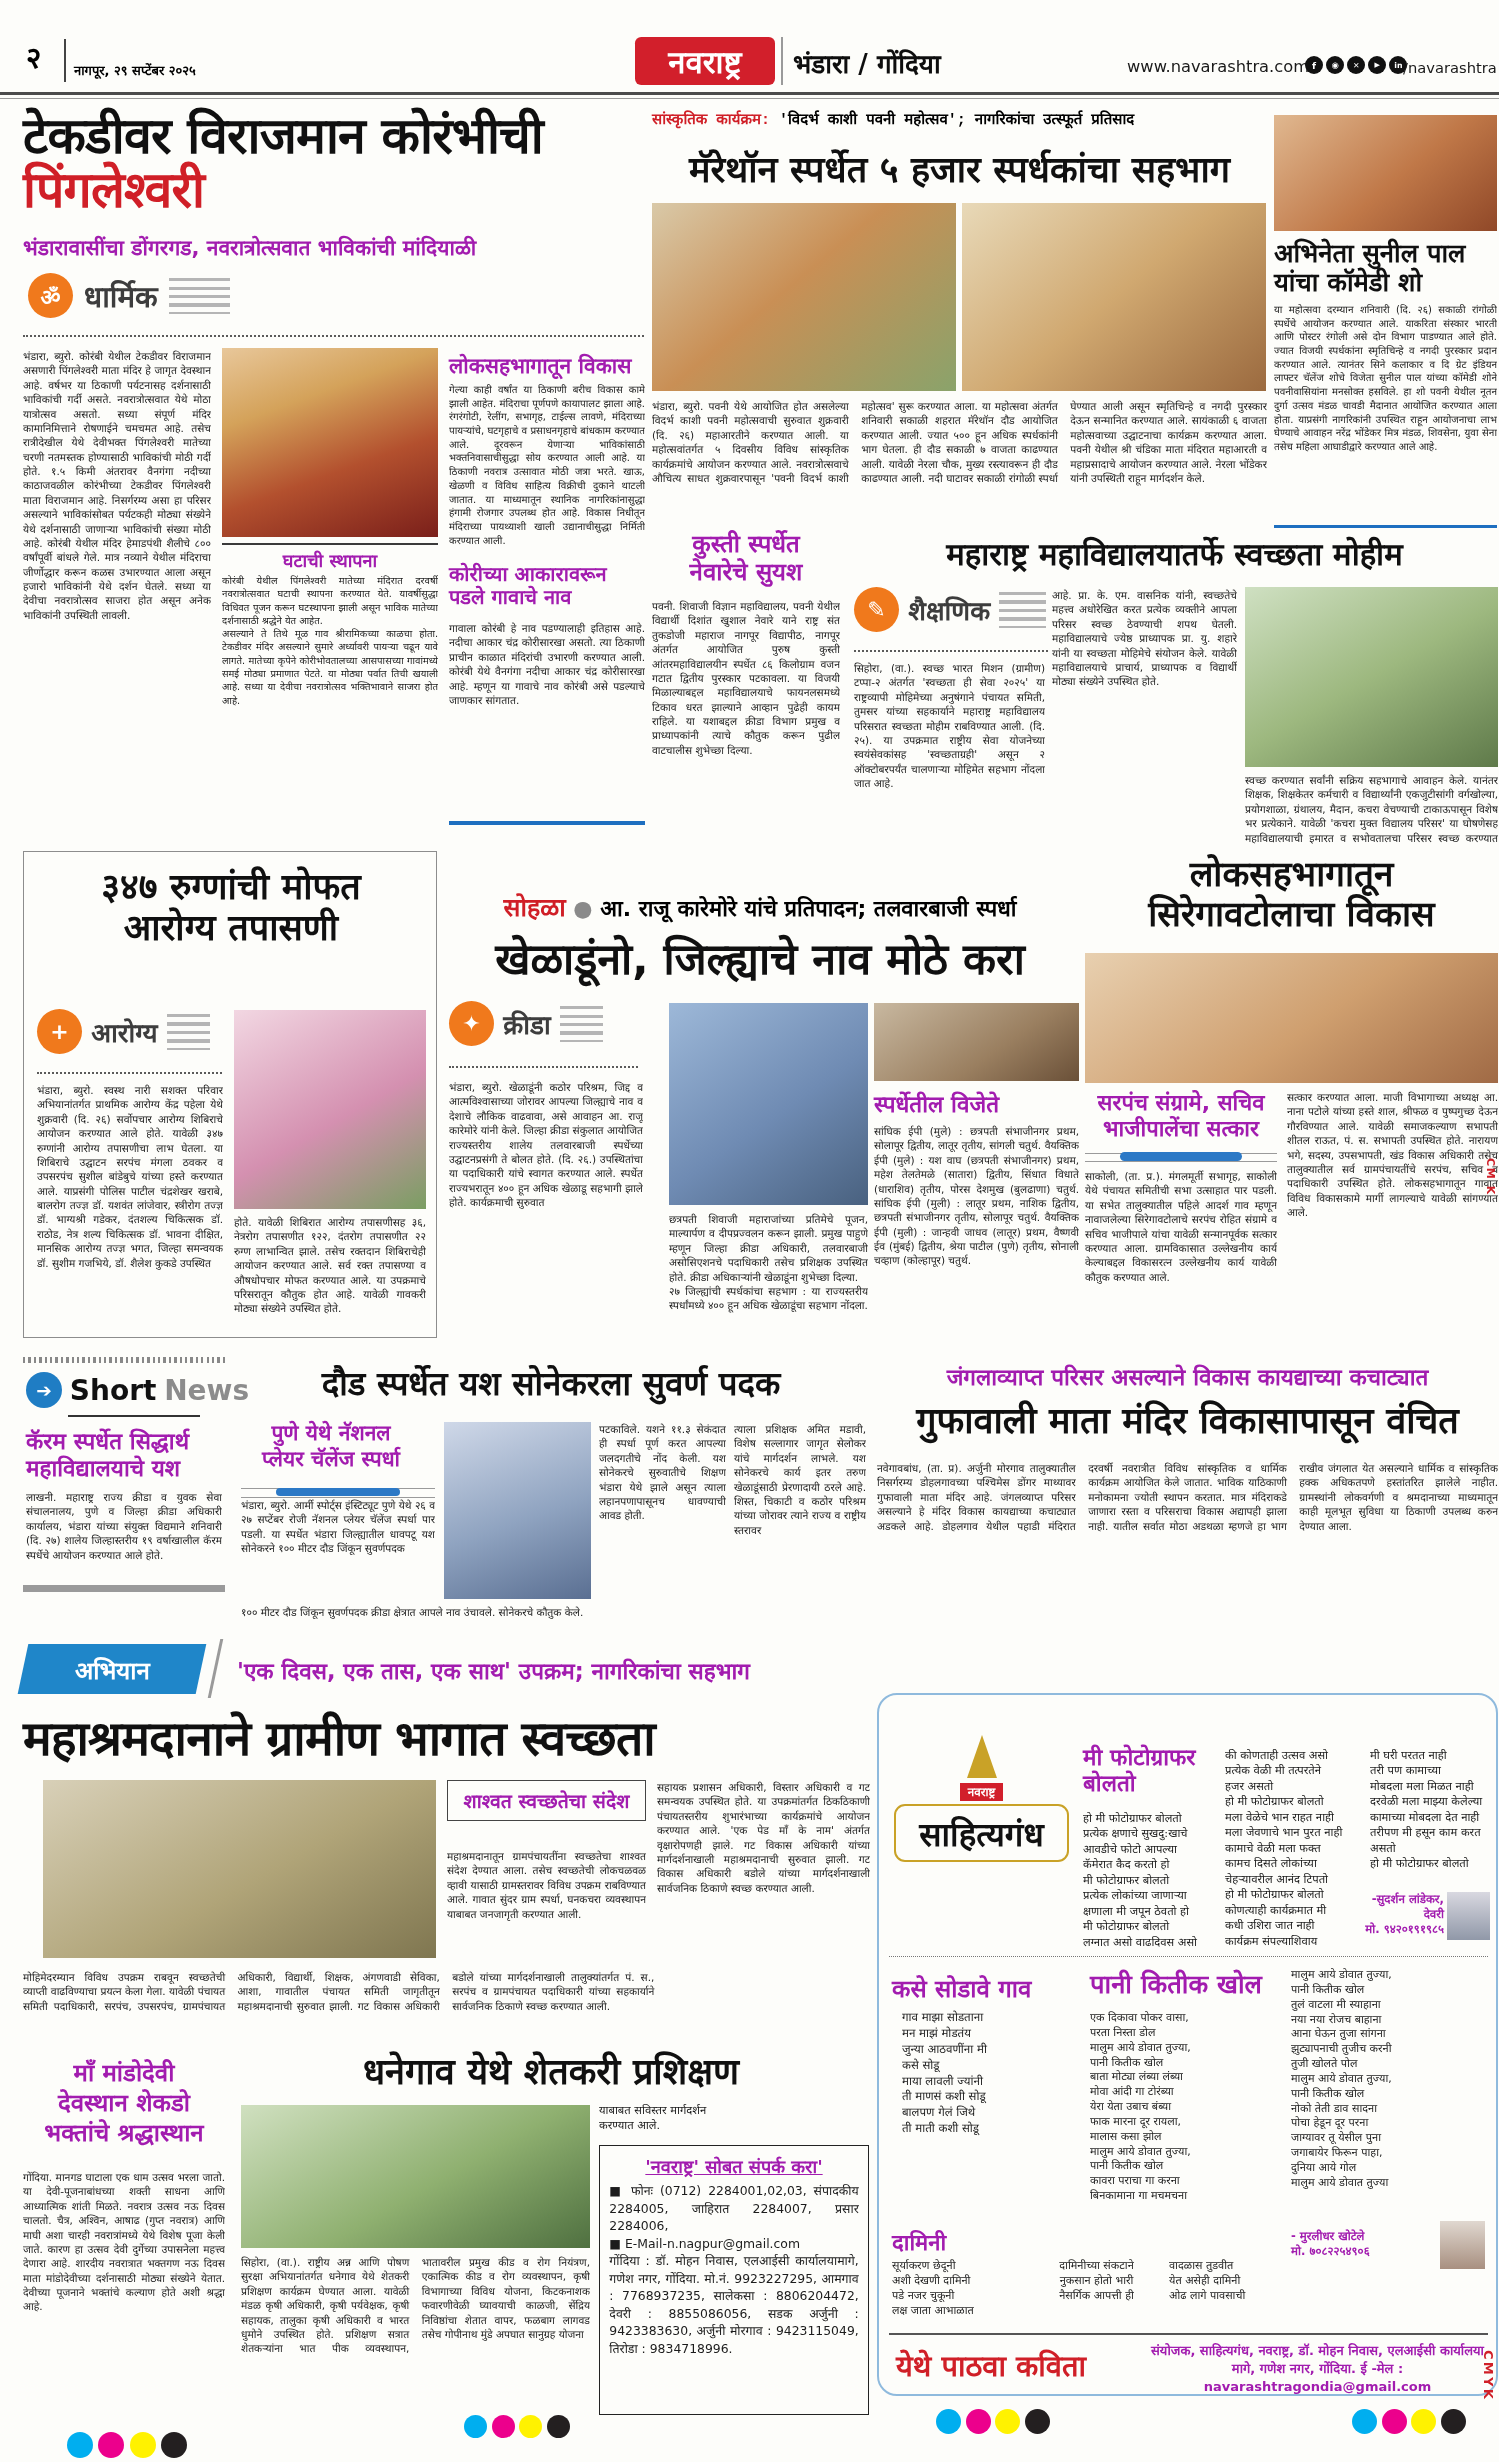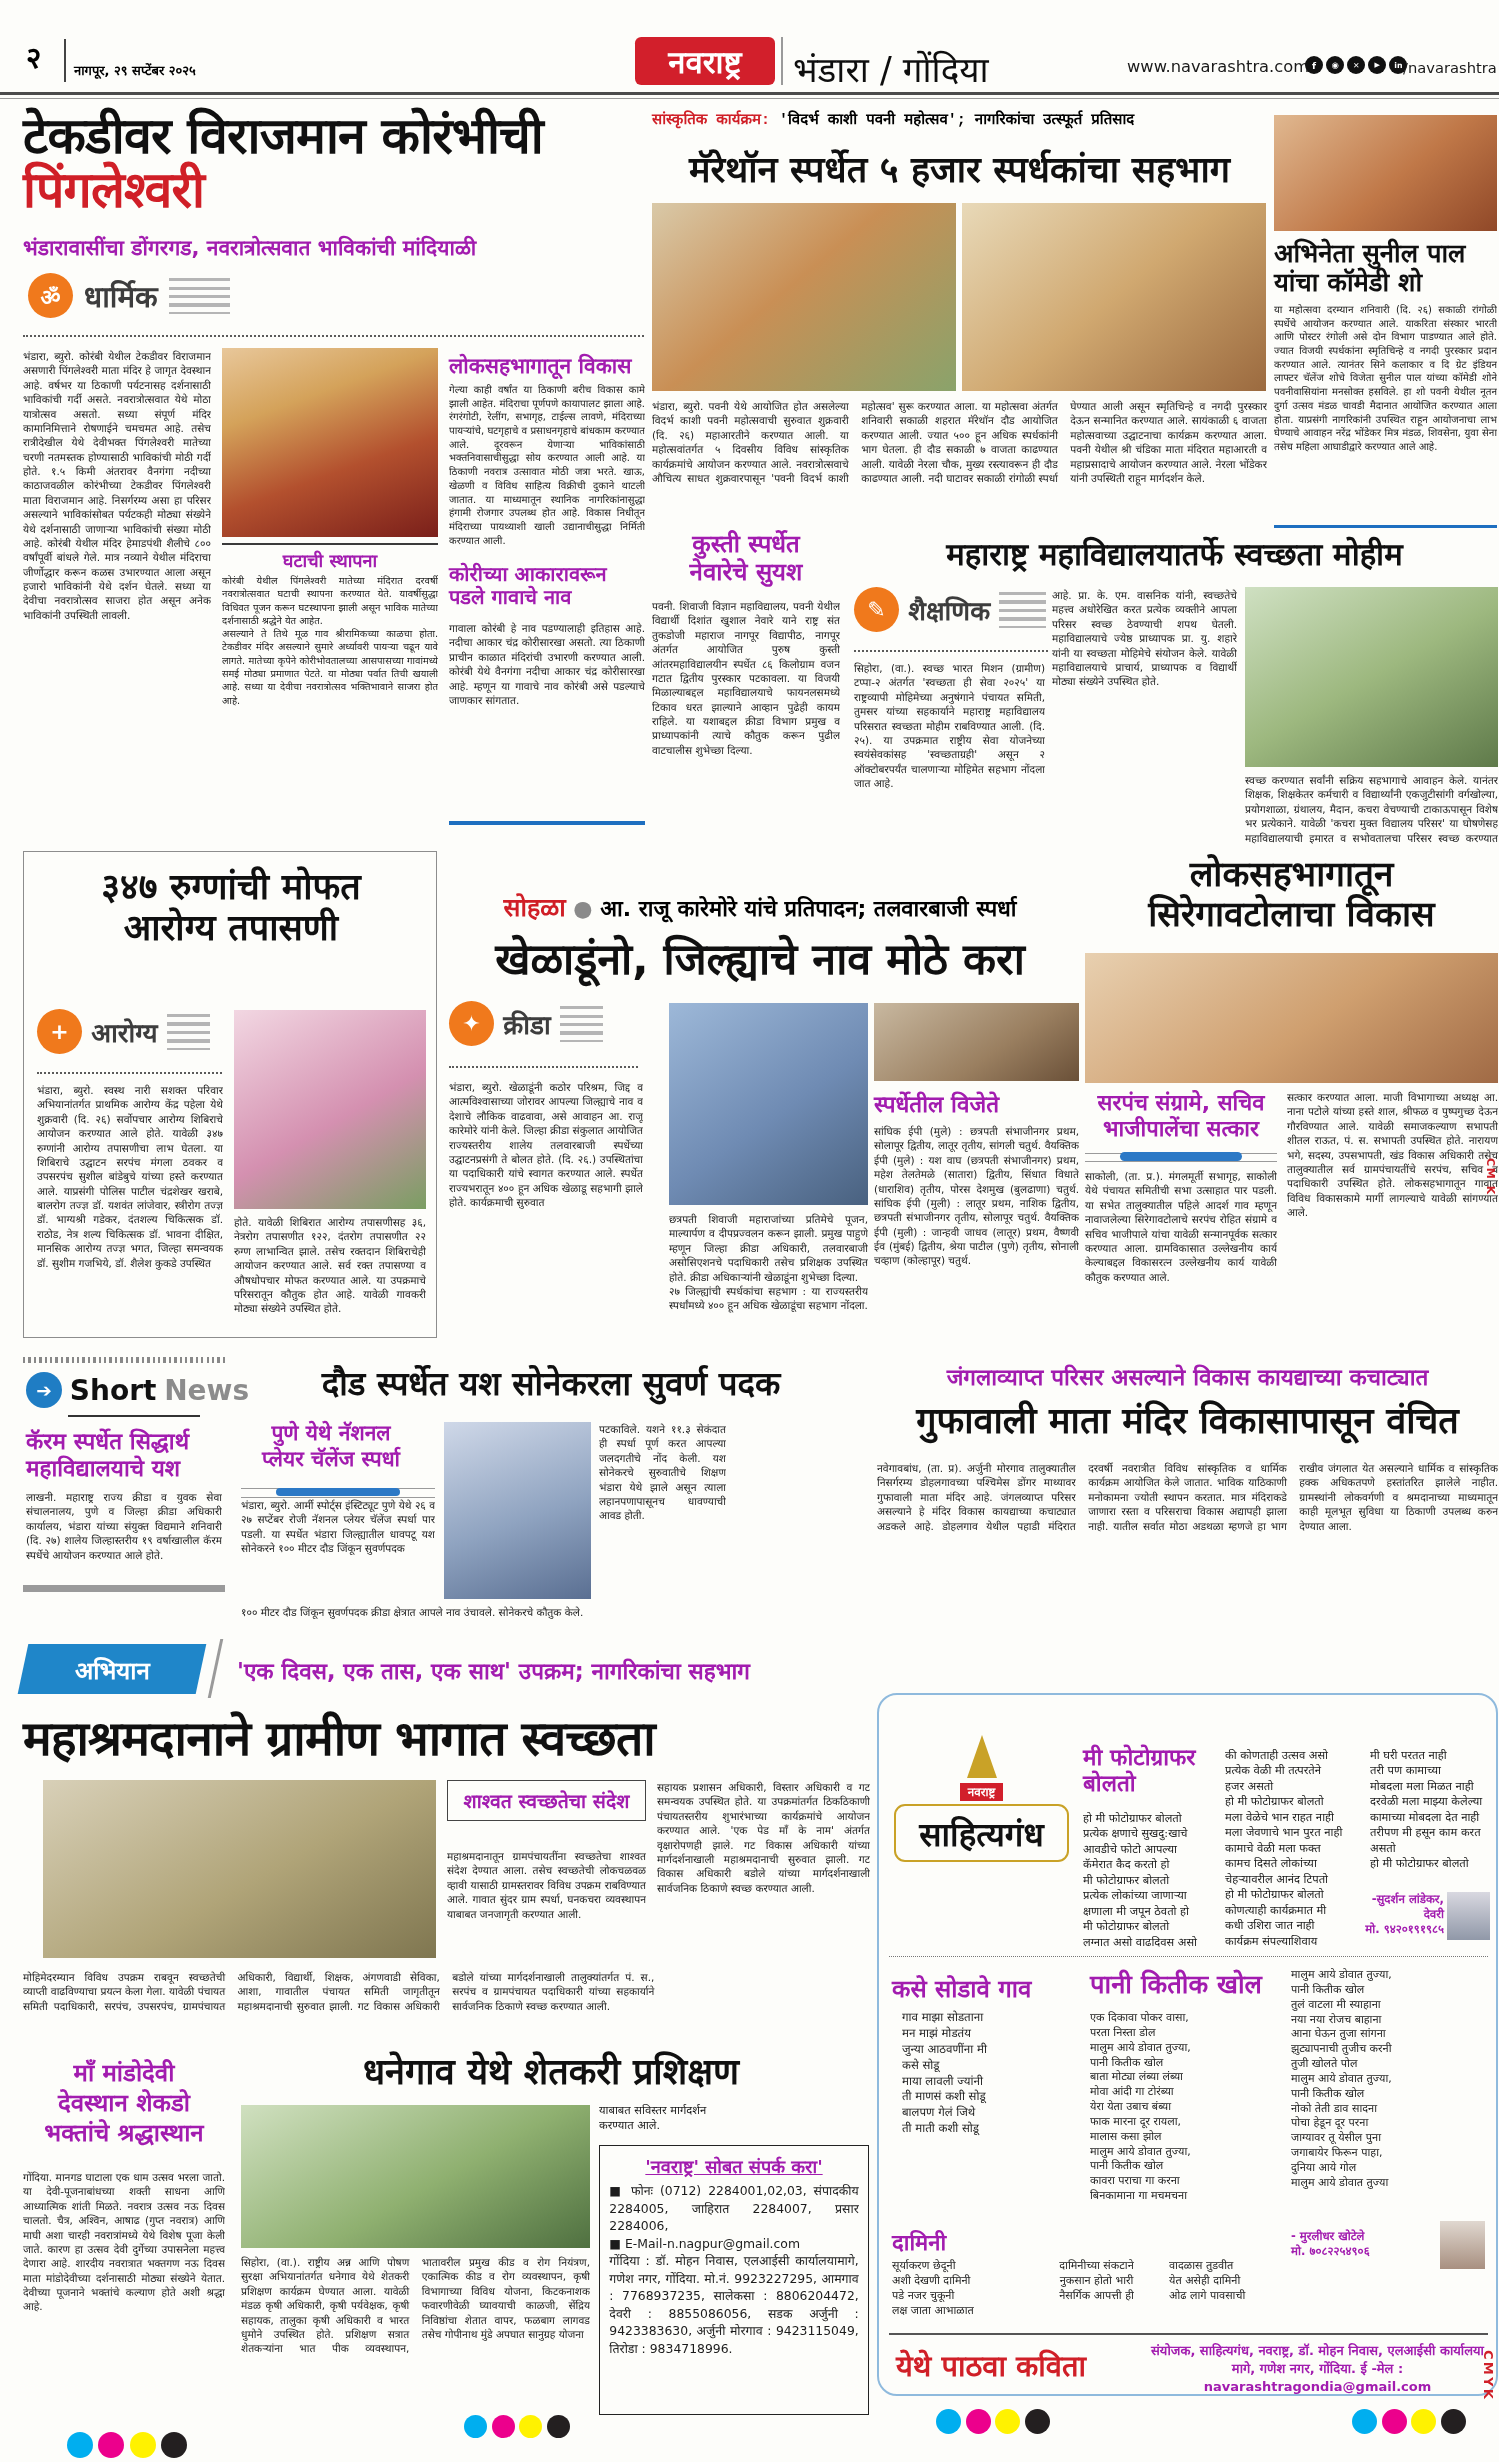--- a/index.html
+++ b/index.html
@@ -30,21 +30,21 @@
 <body>
 
 <div id="page">
 
   <div class="abs" style="left:26px;top:36px;font-size:29.5px;font-weight:800;">२</div>
   <div class="abs" style="left:64px;top:39px;width:1.6px;height:43px;background:#444;"></div>
   <div class="abs" style="left:74px;top:61px;font-size:13px;font-weight:700;">नागपूर, २९ सप्टेंबर २०२५</div>
 
   <div class="abs" style="left:635px;top:37px;width:140px;height:48px;background:#d21f2b;border-radius:6.2px;display:flex;align-items:center;justify-content:center;color:#fff;font-size:31px;font-weight:800;">नवराष्ट्र</div>
   <div class="abs" style="left:781px;top:37px;width:2.3px;height:48px;background:#9a9a9a;"></div>
-  <div class="abs" style="left:793px;top:45px;font-size:35px;font-weight:400;color:#0e0e0e;">भंडारा / गोंदिया</div>
+  <div class="abs" style="left:793px;top:45px;font-size:26px;font-weight:700;color:#0e0e0e;">भंडारा / गोंदिया</div>
 
   <div class="abs" style="left:1127px;top:57px;font-size:16.3px;color:#1a1a1a;">www.navarashtra.com</div>
   <div class="abs" style="left:1305px;top:56px;display:flex;gap:3.1px;">
     <span class="circle-icon" style="width:18px;height:18px;font-size:9.3px;font-weight:bold;">f</span>
     <span class="circle-icon" style="width:18px;height:18px;font-size:8.5px;">◉</span>
     <span class="circle-icon" style="width:18px;height:18px;font-size:7.8px;">✕</span>
     <span class="circle-icon" style="width:18px;height:18px;font-size:7px;">▶</span>
     <span class="circle-icon" style="width:18px;height:18px;font-size:7.8px;font-weight:bold;">in</span>
   </div>
   <div class="abs" style="left:1403px;top:59px;font-size:14.7px;color:#1a1a1a;">/navarashtra</div>
@@ -159,20 +159,21 @@
   <div class="abs bodytxt" style="left:26px;top:1490px;width:196px;height:87px;">लाखनी. महाराष्ट्र राज्य क्रीडा व युवक सेवा संचालनालय, पुणे व जिल्हा क्रीडा अधिकारी कार्यालय, भंडारा यांच्या संयुक्त विद्यमाने शनिवारी (दि. २७) शालेय जिल्हास्तरीय १९ वर्षाखालील कॅरम स्पर्धेचे आयोजन करण्यात आले होते.</div>
   <div class="abs" style="left:23px;top:1585px;width:202px;height:7px;background:#9a9a9a;"></div>
 
   <div class="abs hl center" style="left:233px;top:1360px;width:636px;font-size:33px;">दौड स्पर्धेत यश सोनेकरला सुवर्ण पदक</div>
   <div class="abs subhead center pre" style="left:234px;top:1420px;width:194px;font-size:21px;line-height:1.25;">पुणे येथे नॅशनल
 प्लेयर चॅलेंज स्पर्धा</div>
   <div class="abs pill" style="left:241px;top:1479px;width:194px;"></div>
   <div class="abs bodytxt" style="left:241px;top:1498px;width:194px;height:102px;">भंडारा, ब्युरो.  आर्मी स्पोर्ट्स इंस्टिट्यूट पुणे येथे २६ व २७ सप्टेंबर रोजी नॅशनल प्लेयर चॅलेंज स्पर्धा पार पडली. या स्पर्धेत भंडारा जिल्ह्यातील धावपटू यश सोनेकरने १०० मीटर दौड जिंकून सुवर्णपदक</div>
   <div class="abs photo" style="left:444px;top:1422px;width:147px;height:177px;background:linear-gradient(160deg,#cfd8e8,#8fa3c0 55%,#5a6f92);"></div>
   <div class="abs bodytxt" style="left:599px;top:1422px;width:127px;height:177px;">पटकाविले. यशने ११.३ सेकंदात ही स्पर्धा पूर्ण करत आपल्या जलदगतीचे नोंद केली. यश सोनेकरचे सुरुवातीचे शिक्षण भंडारा येथे झाले असून त्याला लहानपणापासूनच धावण्याची आवड होती.</div>
+  <div class="abs bodytxt" style="left:734px;top:1422px;width:132px;height:177px;">त्याला प्रशिक्षक अमित मडावी, विशेष सल्लागार जागृत सेलोकर यांचे मार्गदर्शन लाभले. यश सोनेकरचे कार्य इतर तरुण खेळाडूंसाठी प्रेरणादायी ठरले आहे. शिस्त, चिकाटी व कठोर परिश्रम यांच्या जोरावर त्याने राज्य व राष्ट्रीय स्तरावर</div>
   <div class="abs bodytxt" style="left:241px;top:1605px;width:625px;height:17px;">१०० मीटर दौड जिंकून सुवर्णपदक   क्रीडा क्षेत्रात आपले नाव उंचावले.   सोनेकरचे कौतुक केले.</div>
 
   <div class="abs subhead center" style="left:877px;top:1361px;width:621px;font-size:22.5px;">जंगलाव्याप्त परिसर असल्याने विकास कायद्याच्या कचाट्यात</div>
   <div class="abs hl center" style="left:877px;top:1395px;width:621px;font-size:36px;">गुफावाली माता मंदिर विकासापासून वंचित</div>
   <div class="abs bodytxt" style="left:877px;top:1461px;width:621px;height:165px;column-count:3;column-gap:12.4px;">नवेगावबांध, (ता. प्र). अर्जुनी मोरगाव तालुक्यातील निसर्गरम्य डोहलगावच्या पश्चिमेस डोंगर माथ्यावर गुफावाली माता मंदिर आहे. जंगलव्याप्त परिसर असल्याने हे मंदिर विकास कायद्याच्या कचाट्यात अडकले आहे. डोहलगाव येथील पहाडी मंदिरात दरवर्षी नवरात्रीत विविध सांस्कृतिक व धार्मिक कार्यक्रम आयोजित केले जातात. भाविक याठिकाणी मनोकामना ज्योती स्थापन करतात. मात्र मंदिराकडे जाणारा रस्ता व परिसराचा विकास अद्यापही झाला नाही. यातील सर्वात मोठा अडथळा म्हणजे हा भाग राखीव जंगलात येत असल्याने धार्मिक व सांस्कृतिक हक्क अधिकतपणे हस्तांतरित झालेले नाहीत. ग्रामस्थांनी लोकवर्गणी व श्रमदानाच्या माध्यमातून काही मूलभूत सुविधा या ठिकाणी उपलब्ध करुन देण्यात आला.</div>
 
   <div class="abs" style="left:23px;top:1644px;width:178px;height:50px;background:#1f86c9;transform:skewX(-12deg);display:flex;align-items:center;justify-content:center;">
     <span style="color:#fff;font-size:24px;font-weight:800;transform:skewX(12deg);">अभियान</span>
   </div>
   <div class="abs" style="left:214px;top:1639px;width:3.1px;height:59px;background:#9a9a9a;transform:skewX(-12deg);"></div>

